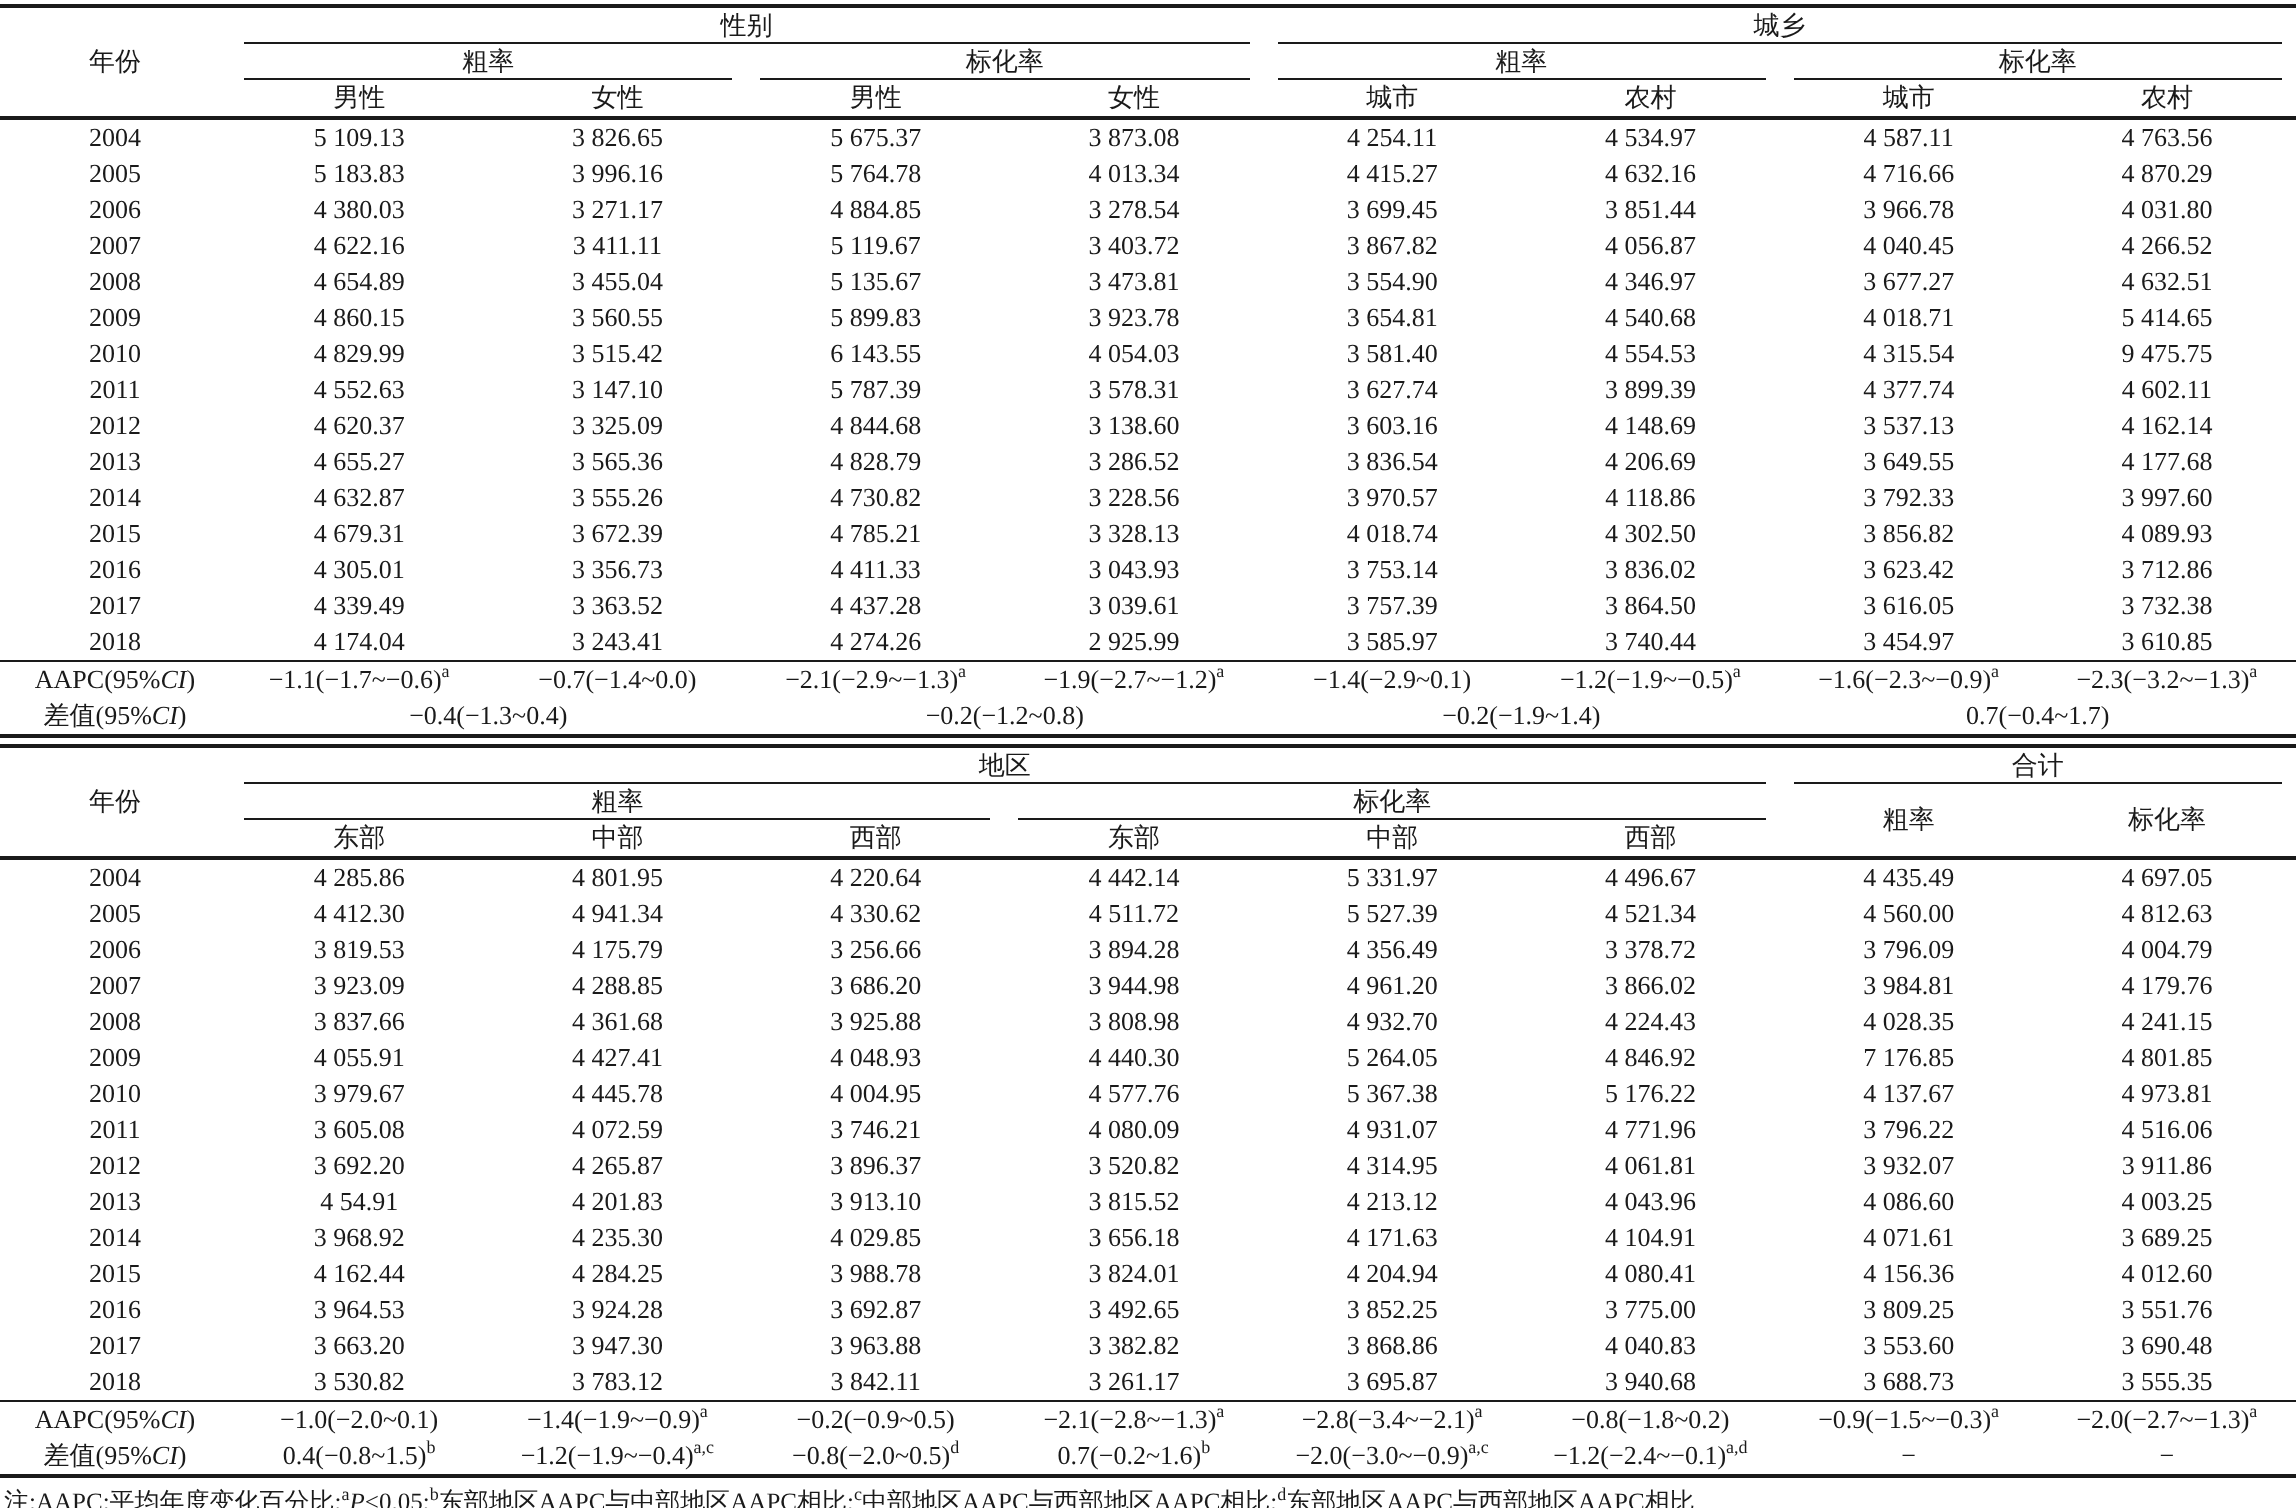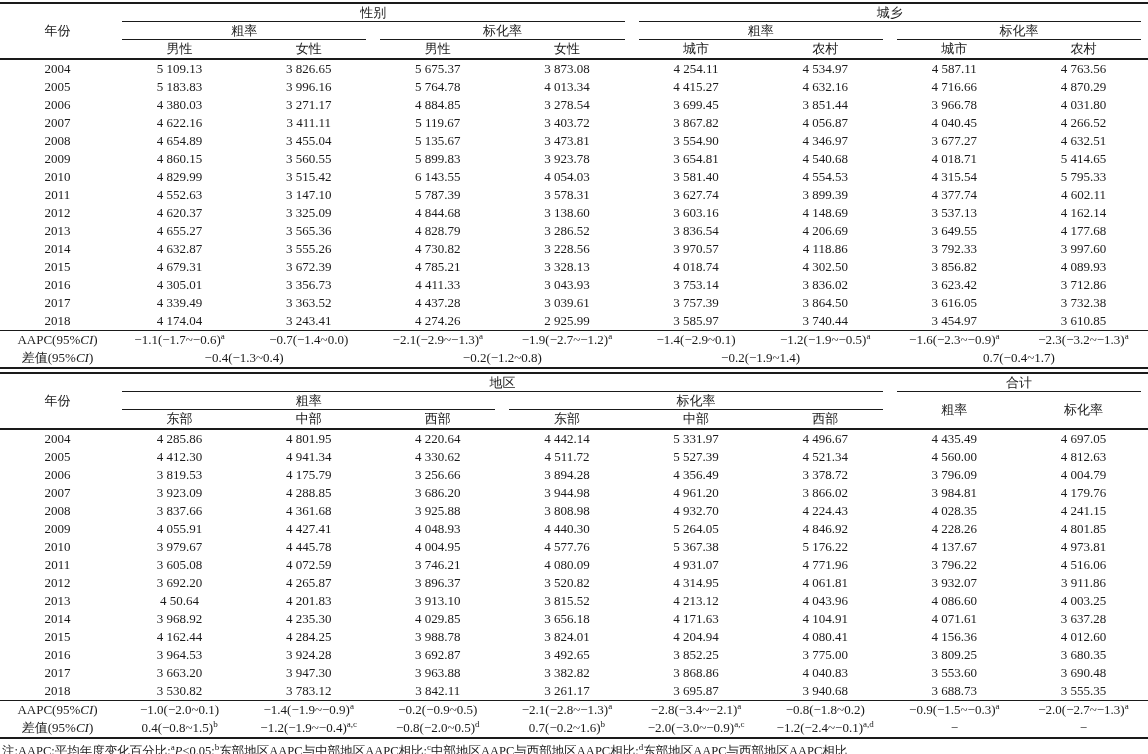--- a/index.html
+++ b/index.html
@@ -165,21 +165,21 @@
         </tr>
         <tr>
           <td>2010</td>
           <td>4 829.99</td>
           <td>3 515.42</td>
           <td>6 143.55</td>
           <td>4 054.03</td>
           <td>3 581.40</td>
           <td>4 554.53</td>
           <td>4 315.54</td>
-          <td>5 795.33</td>
+          <td>9 475.75</td>
         </tr>
         <tr>
           <td>2011</td>
           <td>4 552.63</td>
           <td>3 147.10</td>
           <td>5 787.39</td>
           <td>3 578.31</td>
           <td>3 627.74</td>
           <td>3 899.39</td>
           <td>4 377.74</td>
@@ -372,21 +372,21 @@
           <td>4 241.15</td>
         </tr>
         <tr>
           <td>2009</td>
           <td>4 055.91</td>
           <td>4 427.41</td>
           <td>4 048.93</td>
           <td>4 440.30</td>
           <td>5 264.05</td>
           <td>4 846.92</td>
-          <td>4 228.26</td>
+          <td>7 176.85</td>
           <td>4 801.85</td>
         </tr>
         <tr>
           <td>2010</td>
           <td>3 979.67</td>
           <td>4 445.78</td>
           <td>4 004.95</td>
           <td>4 577.76</td>
           <td>5 367.38</td>
           <td>5 176.22</td>
@@ -410,39 +410,39 @@
           <td>4 265.87</td>
           <td>3 896.37</td>
           <td>3 520.82</td>
           <td>4 314.95</td>
           <td>4 061.81</td>
           <td>3 932.07</td>
           <td>3 911.86</td>
         </tr>
         <tr>
           <td>2013</td>
-          <td>4 50.64</td>
+          <td>4 54.91</td>
           <td>4 201.83</td>
           <td>3 913.10</td>
           <td>3 815.52</td>
           <td>4 213.12</td>
           <td>4 043.96</td>
           <td>4 086.60</td>
           <td>4 003.25</td>
         </tr>
         <tr>
           <td>2014</td>
           <td>3 968.92</td>
           <td>4 235.30</td>
           <td>4 029.85</td>
           <td>3 656.18</td>
           <td>4 171.63</td>
           <td>4 104.91</td>
           <td>4 071.61</td>
-          <td>3 637.28</td>
+          <td>3 689.25</td>
         </tr>
         <tr>
           <td>2015</td>
           <td>4 162.44</td>
           <td>4 284.25</td>
           <td>3 988.78</td>
           <td>3 824.01</td>
           <td>4 204.94</td>
           <td>4 080.41</td>
           <td>4 156.36</td>
@@ -450,21 +450,21 @@
         </tr>
         <tr>
           <td>2016</td>
           <td>3 964.53</td>
           <td>3 924.28</td>
           <td>3 692.87</td>
           <td>3 492.65</td>
           <td>3 852.25</td>
           <td>3 775.00</td>
           <td>3 809.25</td>
-          <td>3 680.35</td>
+          <td>3 551.76</td>
         </tr>
         <tr>
           <td>2017</td>
           <td>3 663.20</td>
           <td>3 947.30</td>
           <td>3 963.88</td>
           <td>3 382.82</td>
           <td>3 868.86</td>
           <td>4 040.83</td>
           <td>3 553.60</td>

